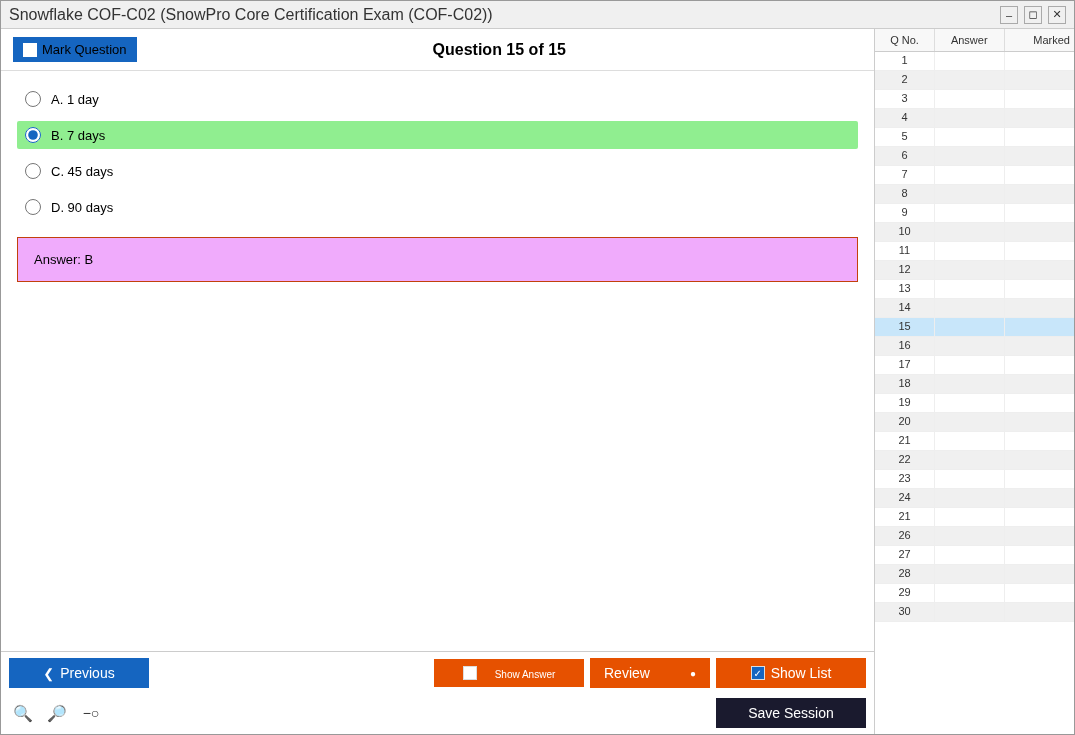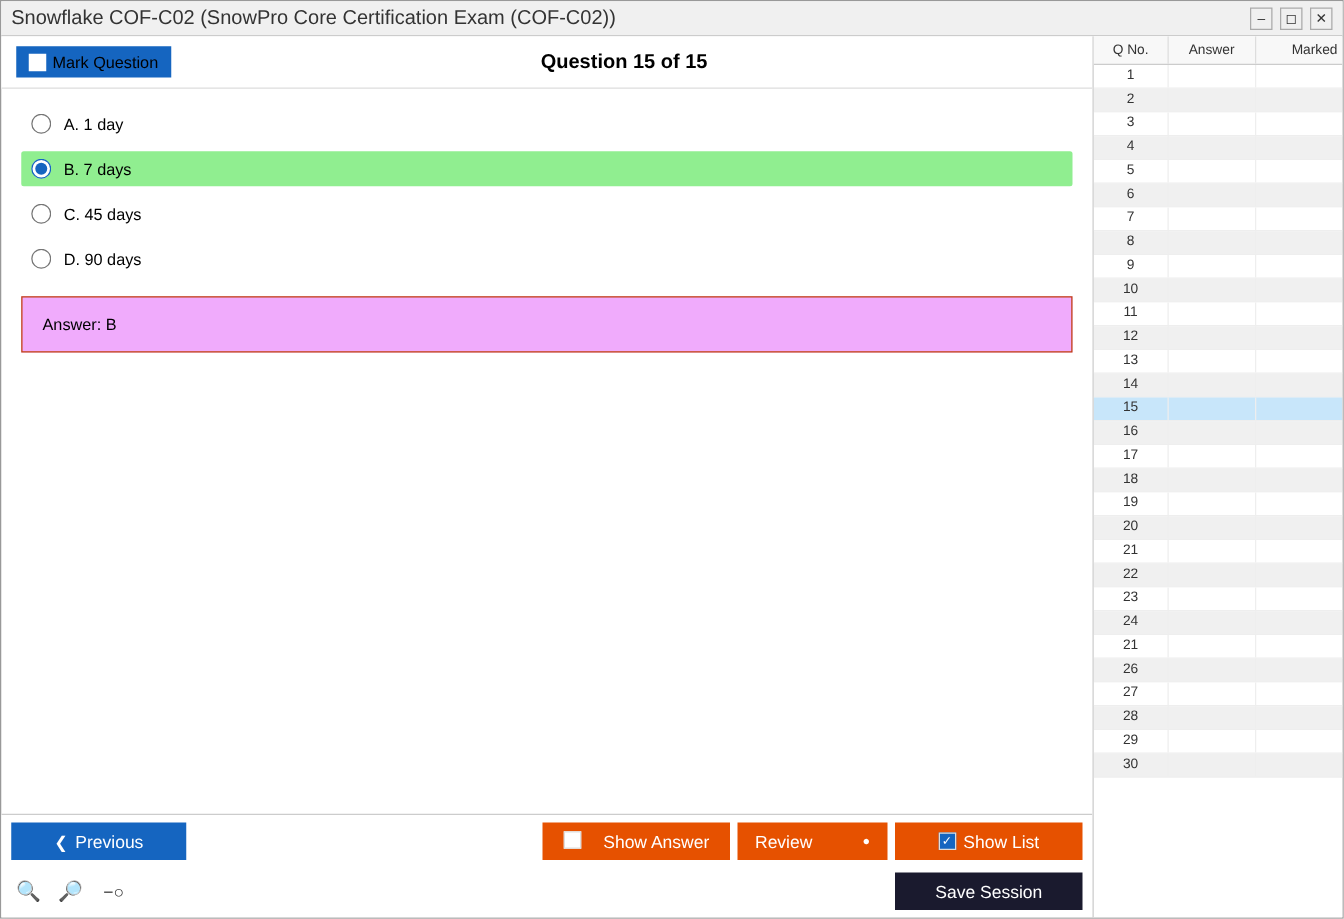--- a/index.html
+++ b/index.html
@@ -217,24 +217,24 @@
       min-width: 140px;
       justify-content: center;
     }
     .spacer { flex: 1; }
     .show-answer-btn {
       background: #e65100;
       color: #fff;
       border: none;
       padding: 7px 16px;
       cursor: pointer;
-      font-size: 14px;
+      font-size: 10px;
       font-weight: 500;
       display: flex;
-      align-items: flex-start;
+      align-items: flex-end;
       gap: 18px;
       min-width: 150px;
       justify-content: center;
     }
     .show-answer-btn .checkbox-icon {
       width: 14px;
       height: 14px;
       background: #fff;
       border: 1px solid #ddd;
       display: inline-block;

